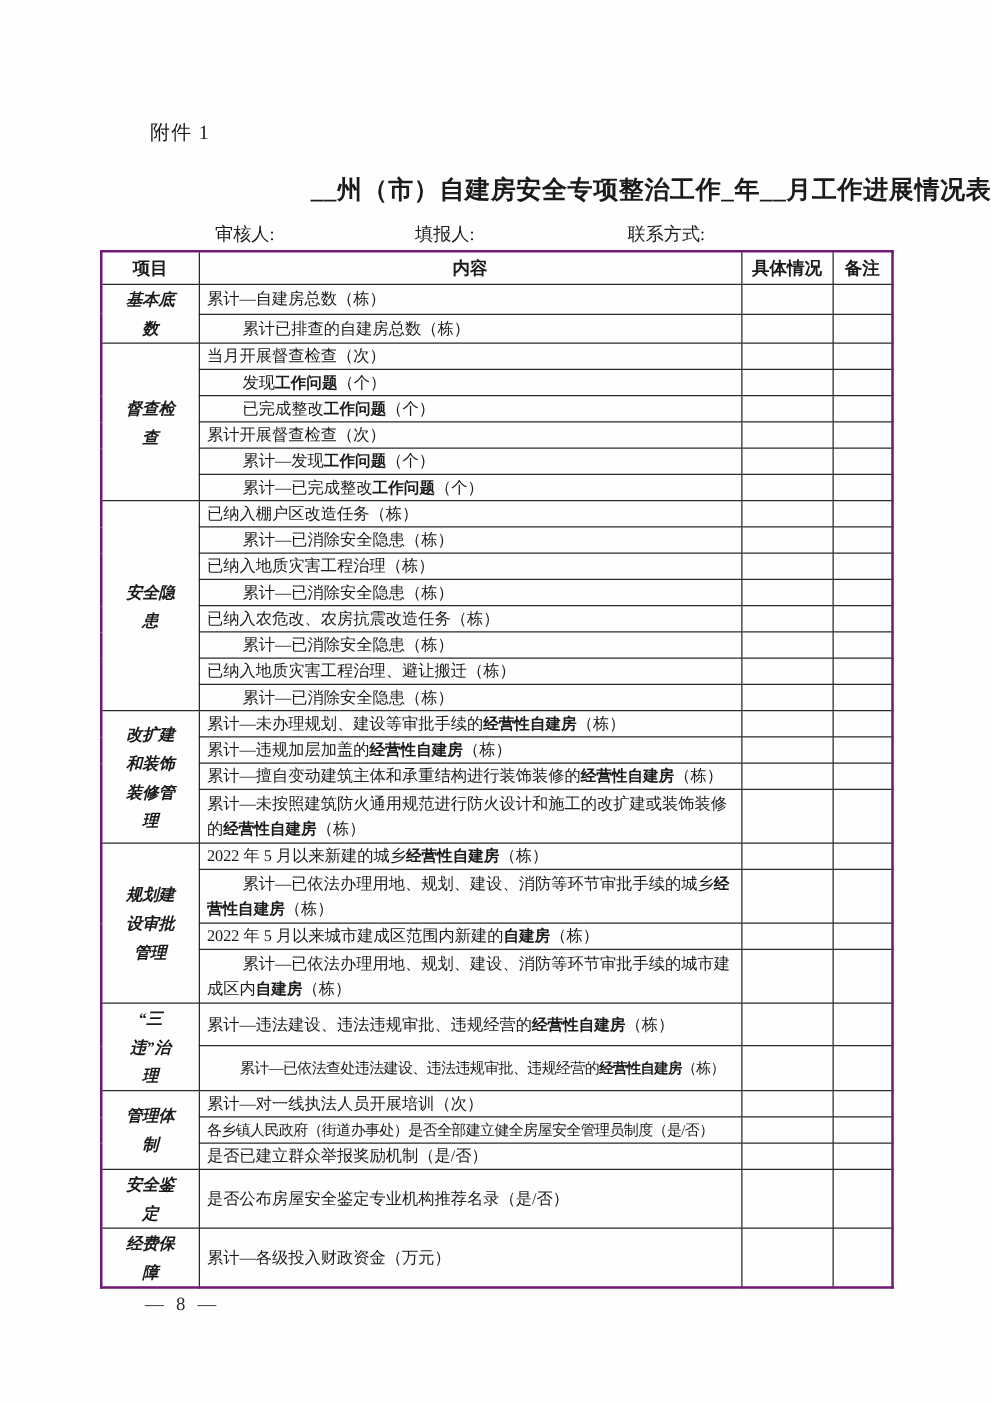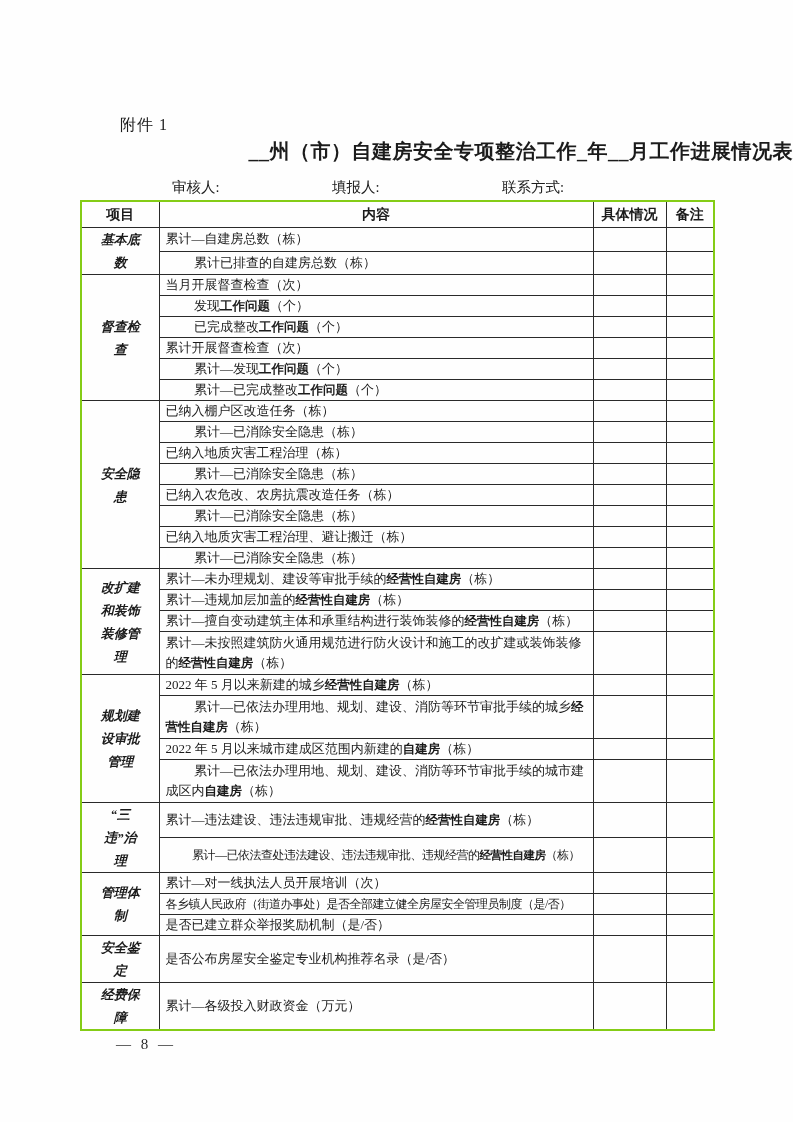--- a/index.html
+++ b/index.html
@@ -6,36 +6,36 @@
   .page{
     position:relative;
     width:793px;height:1122px;
     background:#fefefe;
     color:#1b1b1b;
     font-family:"Liberation Serif","DejaVu Serif",serif;
     overflow:hidden;
   }
   .attachment{
     position:absolute;left:120px;top:96px;
-    font-size:16px;letter-spacing:1px;margin-top:19px;
+    font-size:16px;letter-spacing:1px;
   }
   .doc-title{
     position:absolute;left:0;top:138px;width:100%;
     margin:0;text-align:right;
     font-size:20px;font-weight:bold;letter-spacing:0.5px;
   }
   .meta-row{position:absolute;left:0;top:178px;width:100%;height:20px;font-size:14.5px;padding-left:38px;}
   .meta-row .reviewer{position:absolute;left:172px;}
   .meta-row .filler{position:absolute;left:332px;text-align:center;}
   .meta-row .contact{position:absolute;left:502px;}
   table.main{
     position:absolute;left:80px;top:200px;
     width:633px;
     border-collapse:collapse;table-layout:fixed;
-    border:2px solid #84cc16;
+    border:2px solid #701a75;
   }
   table.main th,table.main td{
     border:1px solid #2a2a2a;
     vertical-align:middle;
     overflow:hidden;
   }
   thead th{
     height:25px;
     font-family:"Liberation Sans","DejaVu Sans",sans-serif;
     font-weight:bold;font-size:14px;

